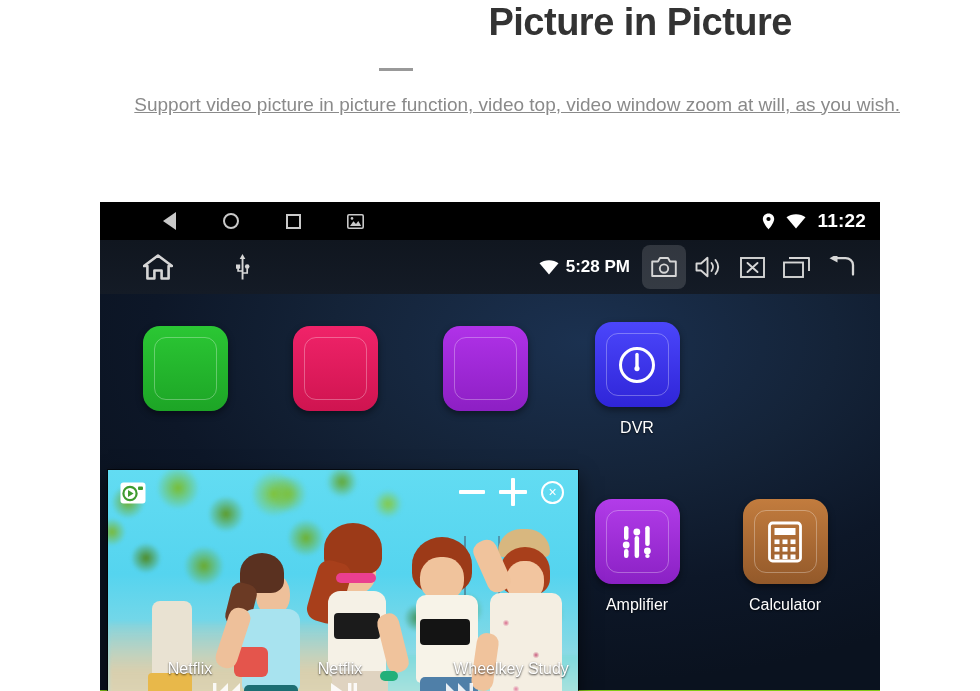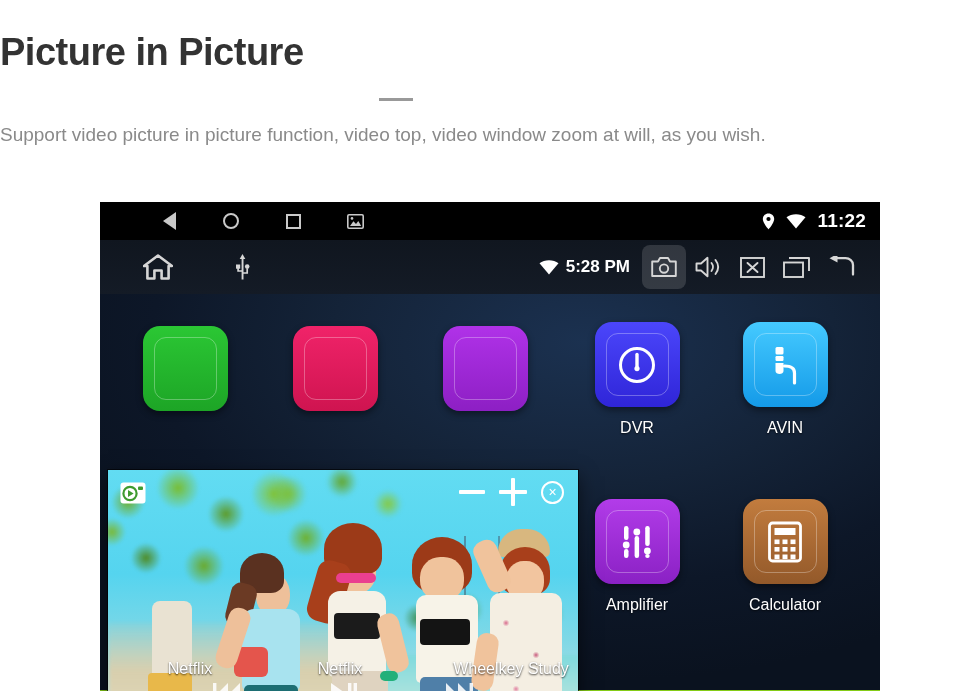--- a/index.html
+++ b/index.html
@@ -4,32 +4,32 @@
 <style>
   * { box-sizing: border-box; margin: 0; padding: 0; }
   html, body {
     width: 980px; height: 691px;
     background: #ffffff;
     font-family: "Liberation Sans", sans-serif;
     overflow: hidden;
   }
 
   
-  .page-header { width: 792px; padding-top: 30px; text-align: left; }
+  .page-header { width: 792px; text-align: right; }
   .page-title {
     font-size: 38px; font-weight: bold; color: #333333;
     letter-spacing: -0.5px; line-height: 1.2;
   }
   .title-rule {
     width: 34px; height: 3px; background: #999999;
     margin: 22px auto 20px auto;
   }
   .page-subtitle {
     font-size: 19px; color: #8a8a8a; line-height: 1.45;
-    width: 900px; margin: 0 auto; font-weight: 400;
+    width: 900px; margin: 0 auto; font-weight: 400; text-decoration: underline;
   }
 
   
   .device {
     position: absolute;
     left: 100px; top: 202px;
     width: 780px; height: 489px;
     overflow: hidden;
     background: #84cc16;
   }
@@ -343,31 +343,20 @@
         <div class="app-tile" style="background:linear-gradient(180deg,#4b46fb 0%,#2f25d8 100%);">
           <svg width="42" height="42" viewBox="0 0 42 42">
             <circle cx="21" cy="21" r="16.5" fill="none" stroke="#ffffff" stroke-width="3"></circle>
             <path d="M21 22.6 L21 10.5" stroke="#ffffff" stroke-width="3.4" stroke-linecap="round"></path>
             <circle cx="21" cy="24.6" r="2.6" fill="#ffffff"></circle>
           </svg>
         </div>
         <div class="app-label">DVR</div>
       </div>
 
-      <div class="app-cell" style="left:620px; top:28px;">
-        <div class="app-tile" style="background:linear-gradient(180deg,#45caff 0%,#149ae8 100%);">
-          <svg width="40" height="42" viewBox="0 0 40 42">
-            <rect x="10.5" y="3" width="8" height="7.5" rx="1.5" fill="#ffffff"></rect>
-            <rect x="10.5" y="12" width="8" height="5" rx="1.2" fill="#ffffff"></rect>
-            <path d="M10.5 19 L18.5 19 L18.5 27 C18.5 31 10.5 31 10.5 27 Z" fill="#ffffff"></path>
-            <path d="M19.5 22 C27 22 29.5 25 29.5 29 L29.5 39" fill="none" stroke="#ffffff" stroke-width="3.2" stroke-linecap="round"></path>
-          </svg>
-        </div>
-        <div class="app-label">AVIN</div>
-      </div>
 
       <div class="app-cell" style="left:472px; top:205px;">
         <div class="app-tile" style="background:linear-gradient(180deg,#b23ce9 0%,#8a21c4 100%);">
           <svg width="38" height="40" viewBox="0 0 38 40">
             <rect x="6" y="4" width="4.5" height="14" rx="2.2" fill="#ffffff"></rect>
             <circle cx="8.2" cy="23" r="3.4" fill="#ffffff"></circle>
             <rect x="6" y="27" width="4.5" height="9" rx="2.2" fill="#ffffff"></rect>
             <circle cx="18.8" cy="10" r="3.4" fill="#ffffff"></circle>
             <rect x="16.6" y="14" width="4.5" height="22" rx="2.2" fill="#ffffff"></rect>
             <rect x="27.2" y="4" width="4.5" height="20" rx="2.2" fill="#ffffff"></rect>

